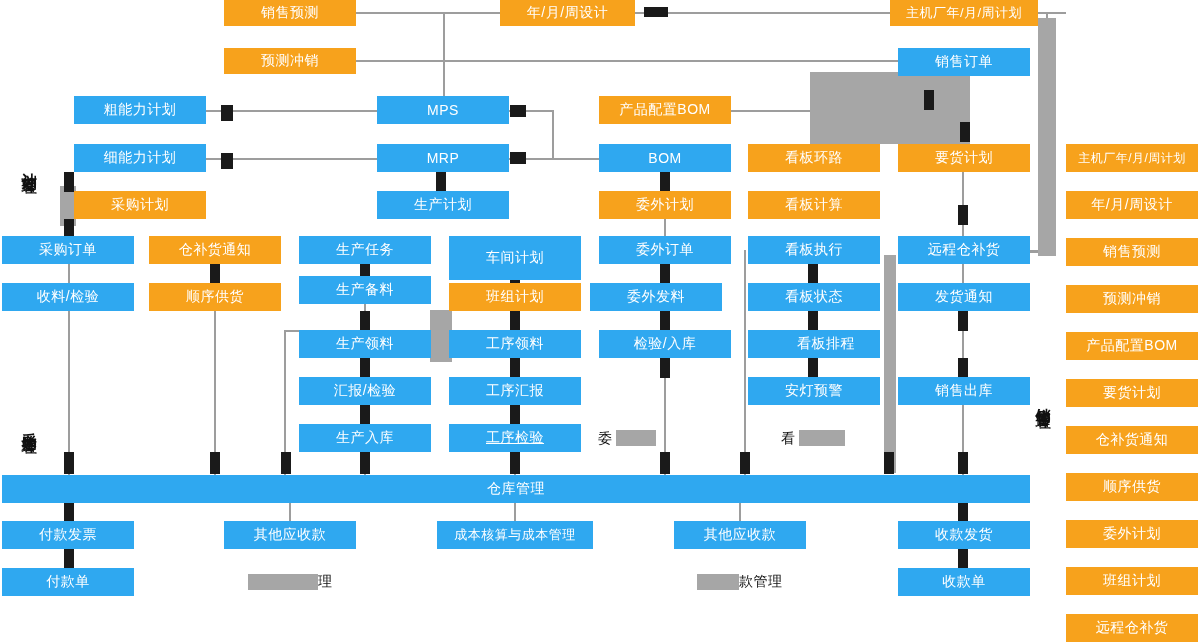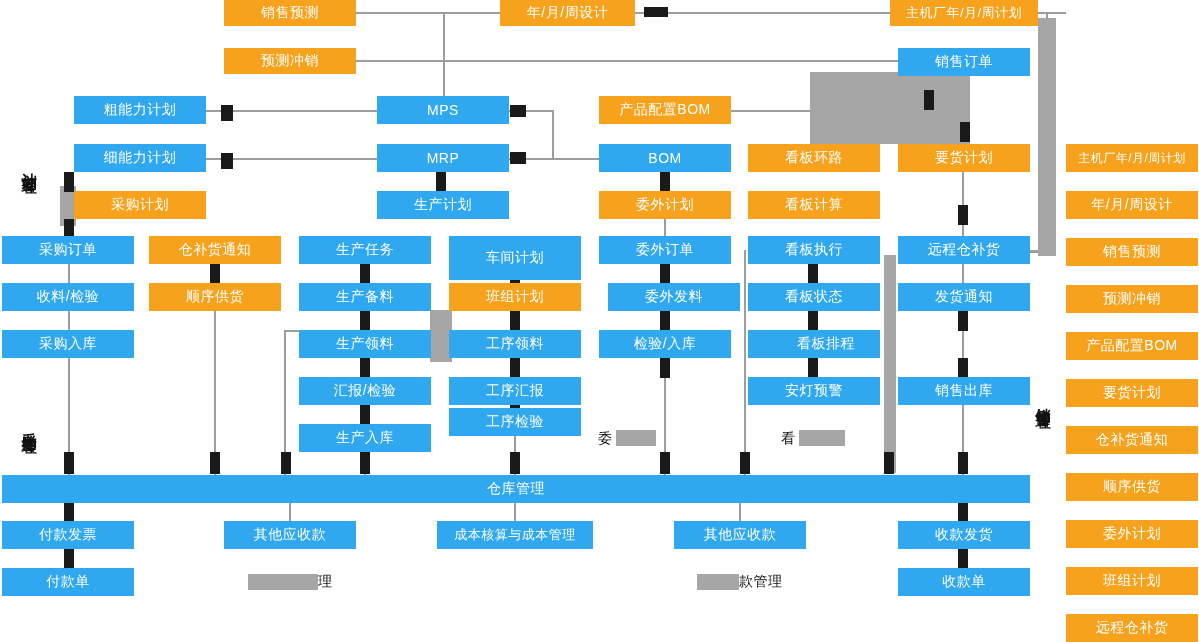--- a/index.html
+++ b/index.html
@@ -147,36 +147,35 @@
   <div class="box orange" style="left:748px;top:191px;width:132px;height:28px;">看板计算</div>
   <div class="box blue" style="left:2px;top:236px;width:132px;height:28px;">采购订单</div>
   <div class="box orange" style="left:149px;top:236px;width:132px;height:28px;">仓补货通知</div>
   <div class="box blue" style="left:299px;top:236px;width:132px;height:28px;">生产任务</div>
   <div class="box blue" style="left:449px;top:236px;width:132px;height:44px;">车间计划</div>
   <div class="box blue" style="left:599px;top:236px;width:132px;height:28px;">委外订单</div>
   <div class="box blue" style="left:748px;top:236px;width:132px;height:28px;">看板执行</div>
   <div class="box blue" style="left:898px;top:236px;width:132px;height:28px;">远程仓补货</div>
   <div class="box blue" style="left:2px;top:283px;width:132px;height:28px;">收料/检验</div>
   <div class="box orange" style="left:149px;top:283px;width:132px;height:28px;">顺序供货</div>
-  <div class="box blue" style="left:299px;top:283px;width:132px;height:28px;">生产备料</div>
+  <div class="box blue" style="left:299px;top:276px;width:132px;height:28px;">生产备料</div>
   <div class="box orange" style="left:449px;top:283px;width:132px;height:28px;">班组计划</div>
-  <div class="box blue" style="left:608px;top:283px;width:132px;height:28px;text-align:center;">委外发料</div>
+  <div class="box blue" style="left:590px;top:283px;width:132px;height:28px;text-align:center;">委外发料</div>
   <div class="box blue" style="left:748px;top:283px;width:132px;height:28px;">看板状态</div>
   <div class="box blue" style="left:898px;top:283px;width:132px;height:28px;">发货通知</div>
-  <div class="box blue" style="left:2px;top:330px;width:132px;height:28px;">采购入库</div>
   <div class="box blue" style="left:299px;top:330px;width:132px;height:28px;">生产领料</div>
   <div class="box blue" style="left:449px;top:330px;width:132px;height:28px;">工序领料</div>
   <div class="box blue" style="left:599px;top:330px;width:132px;height:28px;">检验/入库</div>
   <div class="box blue" style="left:748px;top:330px;width:132px;height:28px;padding-left:24px;">看板排程</div>
   <div class="box blue" style="left:898px;top:377px;width:132px;height:28px;">销售出库</div>
   <div class="box blue" style="left:449px;top:377px;width:132px;height:28px;">工序汇报</div>
   <div class="box blue" style="left:299px;top:377px;width:132px;height:28px;">汇报/检验</div>
   <div class="box blue" style="left:748px;top:377px;width:132px;height:28px;">安灯预警</div>
   <div class="box blue" style="left:299px;top:424px;width:132px;height:28px;">生产入库</div>
-  <div class="box blue" style="left:449px;top:408px;width:132px;height:28px;">工序检验</div>
+  <div class="box blue" style="left:449px;top:424px;width:132px;height:28px;text-decoration:underline;">工序检验</div>
   <div class="box blue wide" style="left:2px;top:475px;width:1028px;height:28px;">仓库管理</div>
   <div class="box blue" style="left:2px;top:521px;width:132px;height:28px;">付款发票</div>
   <div class="box blue" style="left:224px;top:521px;width:132px;height:28px;">其他应收款</div>
   <div class="box blue" style="left:437px;top:521px;width:156px;height:28px;font-size:13px;">成本核算与成本管理</div>
   <div class="box blue" style="left:674px;top:521px;width:132px;height:28px;">其他应收款</div>
   <div class="box blue" style="left:898px;top:521px;width:132px;height:28px;">收款发货</div>
   <div class="box blue" style="left:2px;top:568px;width:132px;height:28px;">付款单</div>
   <div class="box blue" style="left:898px;top:568px;width:132px;height:28px;">收款单</div>
   <div class="box blue wide" style="left:2px;top:615px;width:1028px;height:27px;margin-top:30px;">BOS</div>
 

